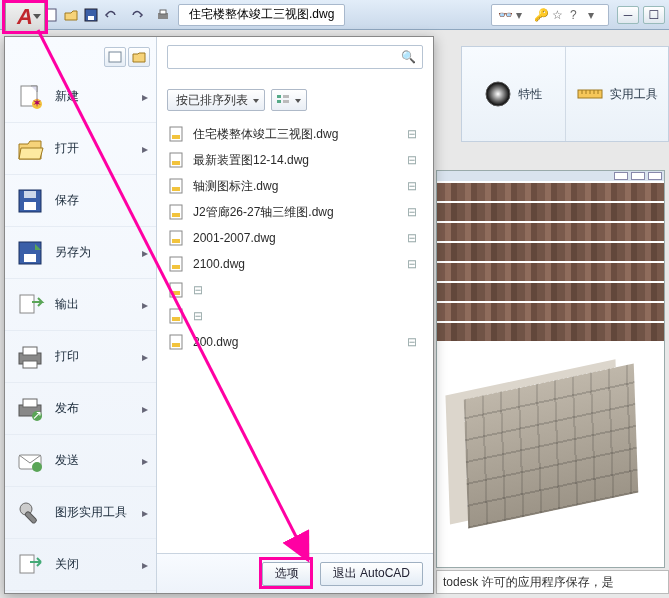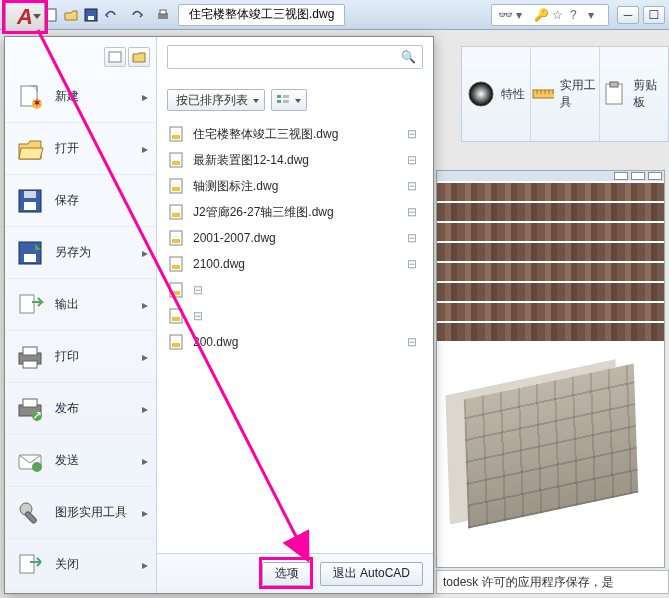--- a/index.html
+++ b/index.html
@@ -158,27 +158,20 @@
     <svg class="big">
         <rect x="2" y="10" width="24" height="8" fill="#f6c75a" stroke="#a07a20"></rect>
         <line x1="6" y1="10" x2="6" y2="14" stroke="#a07a20"></line>
         <line x1="10" y1="10" x2="10" y2="14" stroke="#a07a20"></line>
         <line x1="14" y1="10" x2="14" y2="14" stroke="#a07a20"></line>
         <line x1="18" y1="10" x2="18" y2="14" stroke="#a07a20"></line>
         <line x1="22" y1="10" x2="22" y2="14" stroke="#a07a20"></line>
       </svg>
     <span>实用工具</span>
   </div>
-  <div class="ribgroup">
-    <svg class="big">
-        <rect x="6" y="4" width="16" height="20" fill="#fff" stroke="#888"></rect>
-        <rect x="10" y="2" width="8" height="5" fill="#bbb" stroke="#666"></rect>
-      </svg>
-    <span>剪贴板</span>
-  </div>
 </div>
 
 <div class="appmenu">
   <div class="leftcol">
     <div class="tools">
       <div class="tb">
           <svg width="14" height="12">
             <rect x="1" y="1" width="12" height="10" fill="#fff" stroke="#789"></rect>
           </svg>
         </div>

